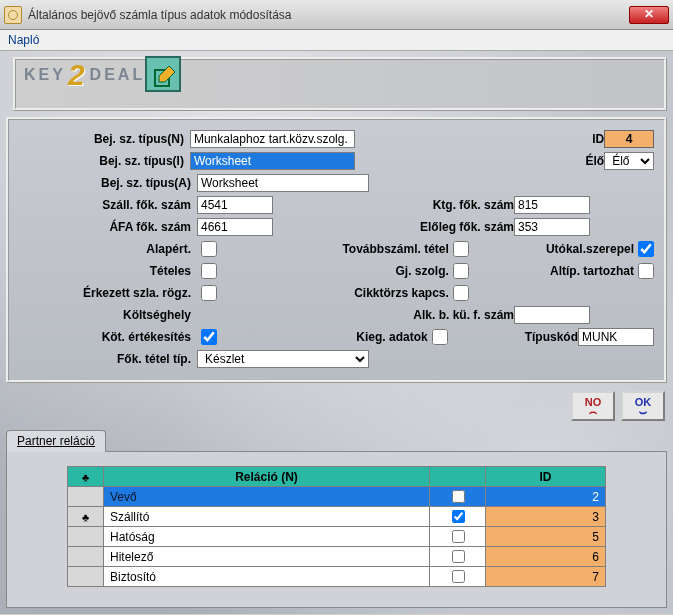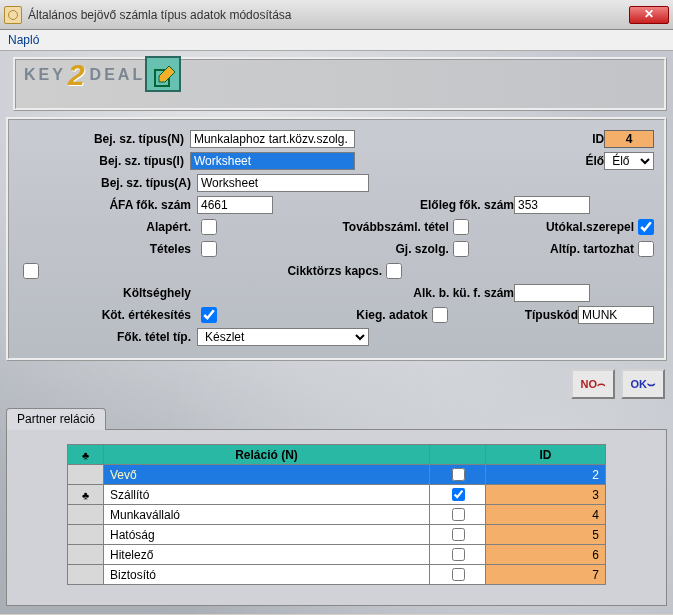--- a/index.html
+++ b/index.html
@@ -50,40 +50,40 @@
   .w-val-r { width:52px; }
 
   input.text, select.text { height:18px; font-size:12px; border:1px solid #7c7c7c; background:#fff;
     padding:0 3px; width:100%; }
   input.text.sel { background:#1e7ae0; color:#fff; }
   input.text.id  { background:#f4b06a; text-align:center; font-weight:bold; border:1px solid #666; }
   .chk { width:16px; height:16px; }
 
   .btn-row { display:flex; justify-content:flex-end; gap:6px; margin-top:8px; padding-right:2px; }
   .dlg-btn { width:44px; height:30px; border:2px outset #d3d3d3; background:#e8e8e8;
-    display:flex; flex-direction:row; align-items:center; justify-content:center; font-weight:bold; font-size:11px; }
+    display:flex; flex-direction:column; align-items:center; justify-content:center; font-weight:bold; font-size:11px; }
   .dlg-btn.no  { color:#b02020; } .dlg-btn.no .arc { color:#b02020; }
   .dlg-btn.ok  { color:#2030b0; } .dlg-btn.ok .arc { color:#2030b0; }
   .arc { font-size:13px; line-height:8px; }
 
   .tab-area { margin-top:8px; }
   .tab { display:inline-block; background:#d9dbe0; border:1px solid #888; border-bottom:none;
-    border-radius:4px 4px 0 0; padding:3px 10px 4px; font-size:12px; color:#000; position:relative; top:1px; z-index:2; }
+    border-radius:4px 4px 0 0; padding:3px 10px 4px; font-size:12px; color:#000; position:relative; top:1px; z-index:2;text-decoration:underline; }
   .tab-body { border:1px solid #888; background:#d0d2d8; padding:14px 60px 20px; }
 
   table.grid { border-collapse:collapse; width:100%; background:#fff; font-size:12px; }
   .grid th { background:#28b8a4; color:#000; font-weight:bold; border:1px solid #808080;
     height:20px; padding:0 6px; }
   .grid th.sel-col { width:36px; background:#28b8a4; text-align:center; }
   .grid th.id-col  { width:120px; }
   .grid th.chk-col { width:56px; }
   .grid td { border:1px solid #808080; height:18px; padding:0 6px; }
   .grid td.rowhdr { background:#d8d8d8; text-align:center; width:36px; }
   .grid td.idcell { background:#f4b06a; text-align:right; padding-right:6px; }
-  .grid tr.highlight td.name { background:#1e7ae0; color:#fef9c3;margin-top:18px; }
+  .grid tr.highlight td.name { background:#1e7ae0; color:#0f172a;margin-top:18px; }
   .grid tr.highlight td.chk  { background:#1e7ae0; }
   .grid tr.highlight td.idcell { background:#1e7ae0; color:#fff; }
   .grid td.chk { text-align:center; }
   .club { font-size:11px; }
 </style>
 </head>
 <body>
 
 <div class="titlebar">
   <div class="app-icon"></div>
@@ -133,20 +133,28 @@
         <div class="gap-r"></div>
       <div class="w-lbl-r">Élő</div>
       <div class="w-val-r"><select class="text"><option>Élő</option></select></div>
     </div>
 
     <div class="form-row">
       <div class="lbl w-lbl-l">Bej. sz. típus(A)</div>
       <div class="w-val-l"><input class="text" value="Worksheet" style=""></div>
     </div>
 
+    <div class="form-row">
+      <div class="lbl w-lbl-l">Száll. fők. szám</div>
+      <div class="w-val-l" style="width:76px"><input class="text" value="4541" style=""></div>
+      <div style="flex:1"></div>
+      <div class="w-lbl-m" style="width:130px">Ktg. fők. szám</div>
+      <div style="width:76px"><input class="text" value="815" style=""></div>
+      <div style="width:64px"></div>
+    </div>
 
     <div class="form-row">
       <div class="lbl w-lbl-l">ÁFA fők. szám</div>
       <div class="w-val-l" style="width:76px"><input class="text" value="4661" style=""></div>
       <div style="flex:1"></div>
       <div class="w-lbl-m" style="width:130px">Előleg fők. szám</div>
       <div style="width:76px"><input class="text" value="353" style=""></div>
       <div style="width:64px"></div>
     </div>
 
@@ -166,20 +174,21 @@
       <div style="width:20px"><input type="checkbox" class="chk" style=""></div>
       <div style="flex:1"></div>
       <div class="w-lbl-m" style="width:140px">Gj. szolg.</div>
       <div style="width:20px"><input type="checkbox" class="chk" style=""></div>
       <div style="flex:.6"></div>
       <div class="w-lbl-r" style="width:110px">Altíp. tartozhat</div>
       <div style="width:20px"><input type="checkbox" class="chk" style=""></div>
     </div>
 
     <div class="form-row">
+      <div class="lbl w-lbl-l">Érkezett szla. rögz.</div>
       <div style="width:20px"><input type="checkbox" class="chk" style=""></div>
       <div style="flex:1"></div>
       <div class="w-lbl-m" style="width:140px">Cikktörzs kapcs.</div>
       <div style="width:20px"><input type="checkbox" class="chk" style=""></div>
       <div style="flex:.6"></div>
         <div style="width:130px"></div>
     </div>
 
     <div class="form-row">
       <div class="lbl w-lbl-l">Költséghely</div>
@@ -237,26 +246,20 @@
               <td class="idcell">2</td>
             </tr>
             <tr>
               <td class="rowhdr"><span class="club">♣</span></td>
               <td class="name">Szállító</td>
               <td class="chk"><input type="checkbox" checked="" style=""></td>
               <td class="idcell">3</td>
             </tr>
             <tr>
               <td class="rowhdr"><span class="club"></span></td>
-              <td class="name">Munkavállaló</td>
-              <td class="chk"><input type="checkbox" style=""></td>
-              <td class="idcell">4</td>
-            </tr>
-            <tr>
-              <td class="rowhdr"><span class="club"></span></td>
               <td class="name">Hatóság</td>
               <td class="chk"><input type="checkbox" style=""></td>
               <td class="idcell">5</td>
             </tr>
             <tr>
               <td class="rowhdr"><span class="club"></span></td>
               <td class="name">Hitelező</td>
               <td class="chk"><input type="checkbox" style=""></td>
               <td class="idcell">6</td>
             </tr>

